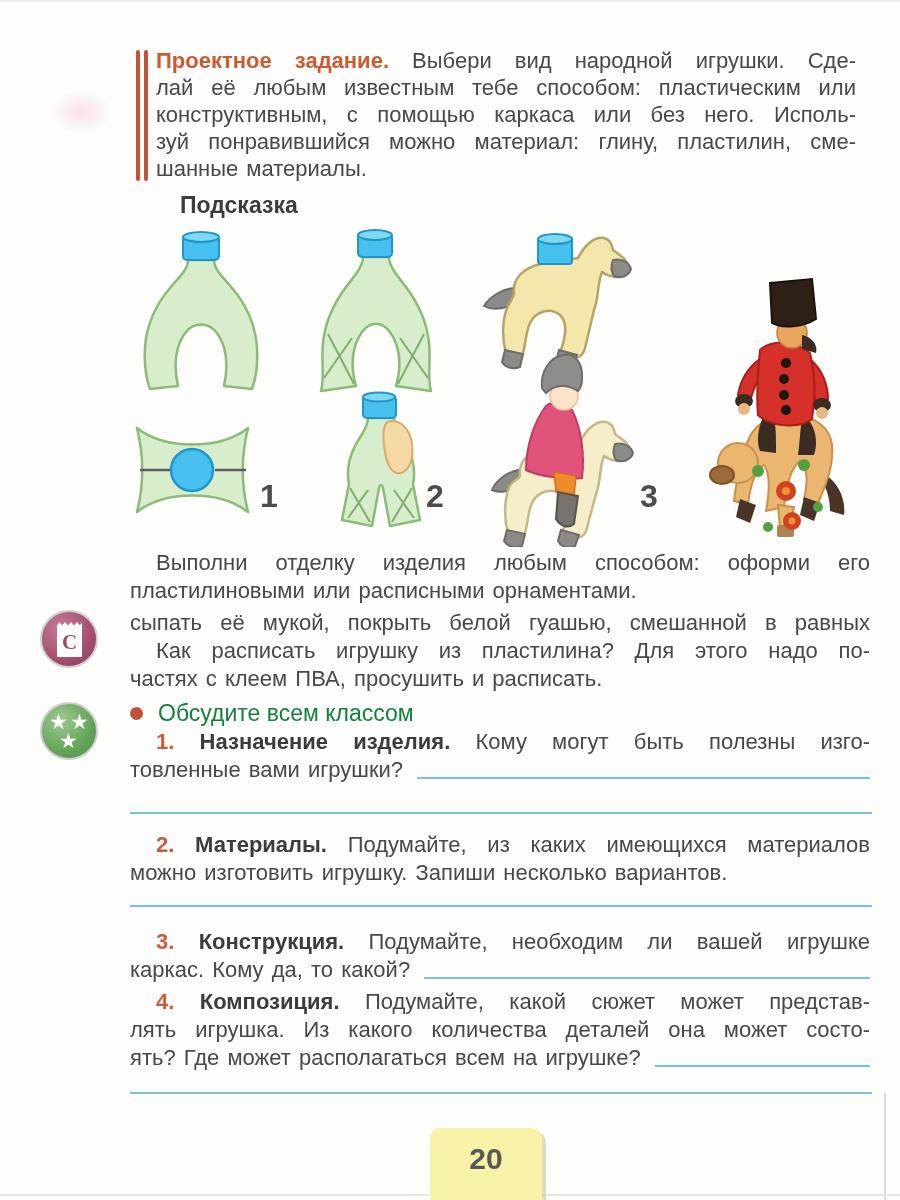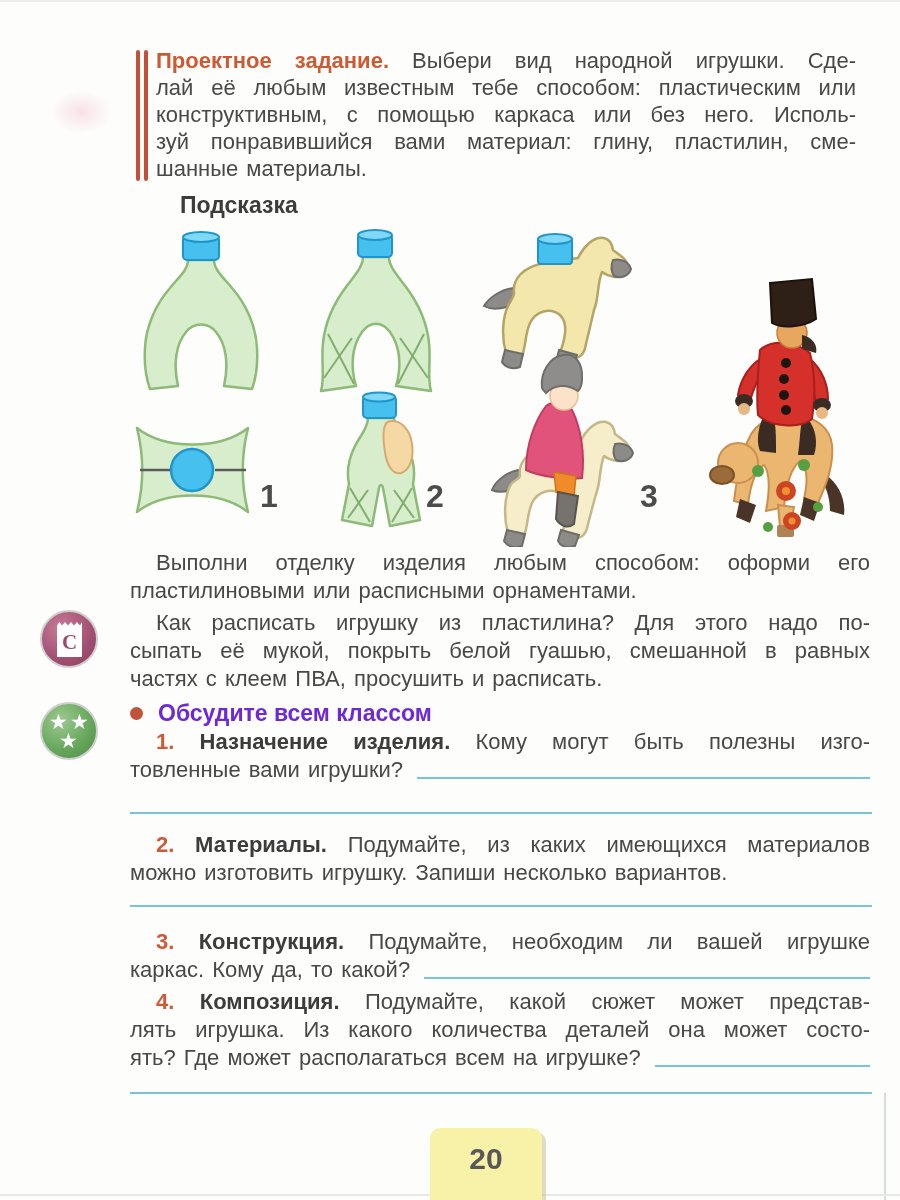--- a/index.html
+++ b/index.html
@@ -27,21 +27,21 @@
 
   .figure{position:absolute;left:110px;top:220px;width:770px;height:325px;}
   .fig{position:absolute;}
   .stepnum{position:absolute;font-size:32px;font-weight:bold;color:#4c4c4c;}
 
   .block{position:absolute;left:130px;width:740px;}
   .qline{display:flex;align-items:flex-end;}
   .answer-line{flex:1;margin-left:14px;margin-bottom:5px;border-bottom:2px solid #7ac3d4;height:1px;}
   .rule{position:absolute;left:130px;width:742px;border-top:2px solid #7ac3d4;}
 
-  .disc-title{display:flex;align-items:center;font-size:23px;font-weight:bold;color:#6d28d9;}
+  .disc-title{display:flex;align-items:center;font-size:23px;font-weight:normal;color:#15803d;}
   .bullet{width:13px;height:13px;border-radius:50%;background:#c0523a;margin-right:15px;flex:none;}
 
   .tab{position:absolute;left:430px;top:1128px;width:112px;height:80px;background:#f8f2a8;
        border-radius:10px;box-shadow:4px 4px 0 rgba(186,180,134,.45);
        font-size:30px;font-weight:bold;color:#58585a;text-align:center;line-height:62px;}
 
   .icon-circle{position:absolute;left:40px;width:58px;height:58px;border-radius:50%;
                border:2px solid #cfcfcf;box-sizing:border-box;}
   .icon-dict{top:610px;background:radial-gradient(circle at 35% 30%,#c77b97,#a04e70 62%,#8c3f5e);}
   .icon-stars{top:702px;background:radial-gradient(circle at 35% 30%,#9cc98f,#63a458 62%,#4f8c46);}
@@ -63,21 +63,21 @@
 
   <div class="bars">
     <div class="b b1"></div>
       <div class="b b2"></div>
   </div>
 
   <div class="intro txt">
     <div class="jline"><span class="accent">Проектное задание.</span> <span>Выбери вид народной игрушки. Сде-</span></div>
     <div class="jline">лай её любым известным тебе способом: пластическим или</div>
     <div class="jline">конструктивным, с помощью каркаса или без него. Исполь-</div>
-    <div class="jline">зуй понравившийся вами материал: глину, пластилин, сме-</div>
+    <div class="jline">зуй понравившийся можно материал: глину, пластилин, сме-</div>
     <div class="lline">шанные материалы.</div>
   </div>
 
   <div class="hint-title">Подсказка</div>
 
   <div class="figure">
 
     <svg class="fig" style="left:16px;top:6px" width="150" height="175" viewBox="0 0 150 175">
       <path d="M62,34 C62,44 52,52 44,62 C30,78 20,100 19,122 C18,138 20,152 24,163 L52,160 C47,138 50,118 60,106 C68,96 82,96 90,106 C100,118 103,138 98,160 L126,163 C130,152 132,138 131,122 C130,100 120,78 106,62 C98,52 88,44 88,34 Z" fill="#d8edcc" stroke="#8cba77" stroke-width="2.5" stroke-linejoin="round"></path>
       <rect x="57" y="10" width="36" height="24" rx="4" fill="#45c0ef" stroke="#1f95c9" stroke-width="2"></rect>
@@ -168,22 +168,22 @@
     <div class="stepnum" style="left:316px;top:258px">2</div>
     <div class="stepnum" style="left:530px;top:258px">3</div>
   </div>
 
   <div class="block txt" style="top:549px">
     <div class="jline indent">Выполни отделку изделия любым способом: оформи его</div>
     <div class="lline">пластилиновыми или расписными орнаментами.</div>
   </div>
 
   <div class="block txt" style="top:609px">
+    <div class="jline">сыпать её мукой, покрыть белой гуашью, смешанной в равных</div>
     <div class="jline indent">Как расписать игрушку из пластилина? Для этого надо по-</div>
-    <div class="jline">сыпать её мукой, покрыть белой гуашью, смешанной в равных</div>
     <div class="lline">частях с клеем ПВА, просушить и расписать.</div>
   </div>
 
   <div class="block" style="top:700px">
     <div class="disc-title">
       <span class="bullet"></span>
       <span>Обсудите всем классом</span>
     </div>
   </div>
 

